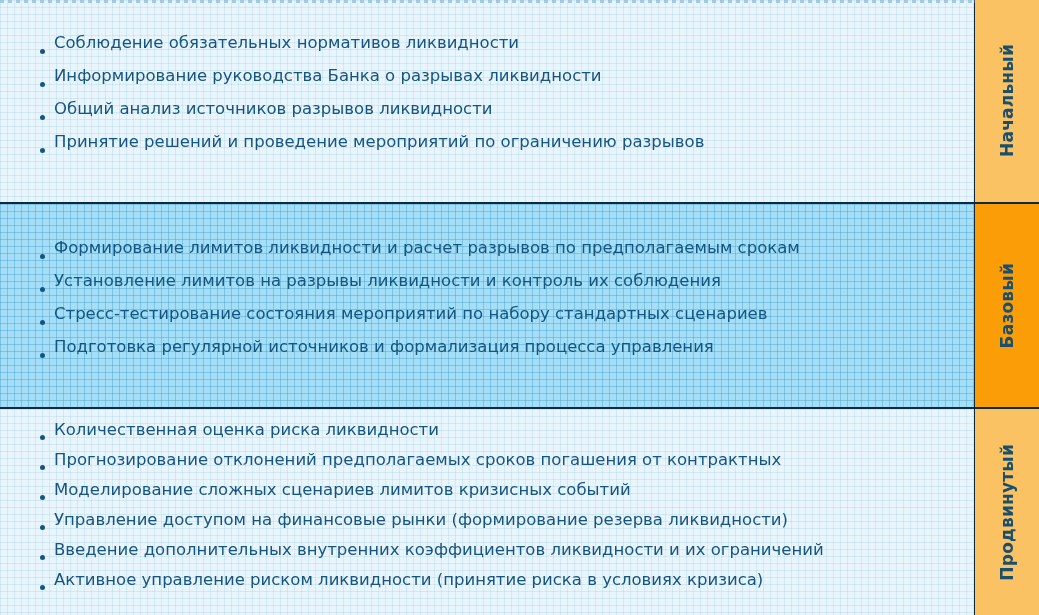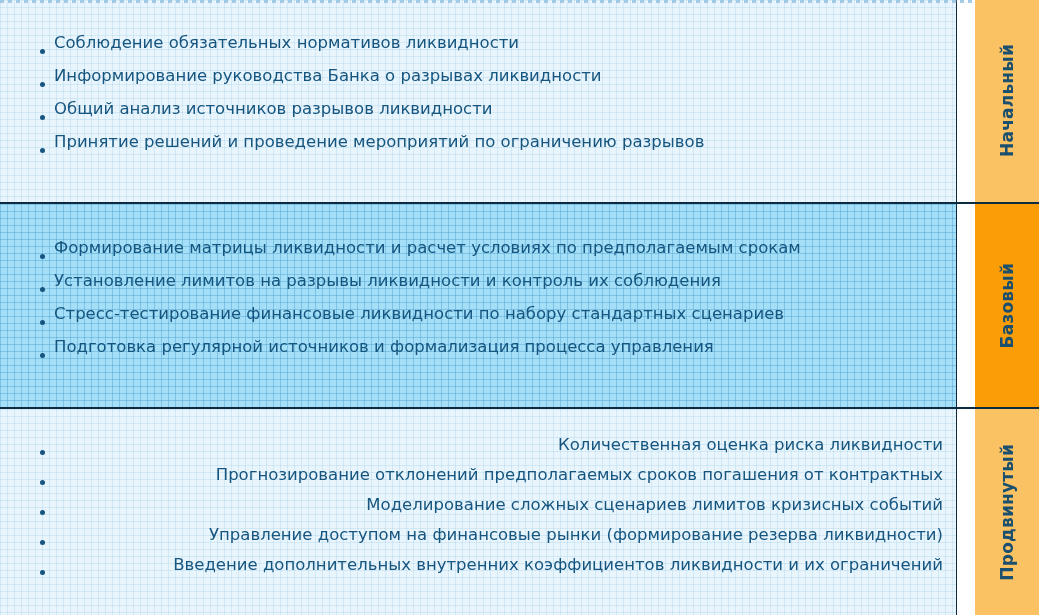--- a/index.html
+++ b/index.html
@@ -24,21 +24,20 @@
     box-sizing: border-box;
   }
 
   
   .level-row {
     position: relative;
     display: flex;
     flex-direction: row;
     box-sizing: border-box;
     overflow: hidden;
-    gap: 18px;
   }
   .level-row.level-initial    { height: 203px; }
   .level-row.level-basic      { height: 205px; }
   .level-row.level-advanced   { height: 207px; }
 
   
   .level-content {
     position: relative;
     flex: 1 1 auto;
     box-sizing: border-box;
@@ -94,21 +93,21 @@
     left: 0;
     top: 50%;
     width: 5px;
     height: 5px;
     margin-top: -2px;
     border-radius: 50%;
     background: #15557f;
   }
   .level-initial  .bullet-item { height: 33px; }
   .level-basic    .bullet-item { height: 33px; }
-  .level-advanced .bullet-item { height: 30px; text-align: right; }
+  .level-advanced .bullet-item { height: 30px; }
 
   
   .level-label {
     position: relative;
     flex: 0 0 64px;
     width: 64px;
     box-sizing: border-box;
     display: flex;
     align-items: center;
     justify-content: center;
@@ -169,41 +168,42 @@
     <div class="level-label tone-amber">
       <span class="level-label-text">Начальный</span>
     </div>
   </div>
 
   <div class="row-sep"></div>
 
   <div class="level-row level-basic">
     <div class="level-content pane-vivid">
       <ul class="bullet-list">
-        <li class="bullet-item">Формирование матрицы ликвидности и расчет условиях по предполагаемым срокам</li>
+        <li class="bullet-item">Формирование лимитов ликвидности и расчет разрывов по предполагаемым срокам</li>
         <li class="bullet-item">Установление лимитов на разрывы ликвидности и контроль их соблюдения</li>
-        <li class="bullet-item">Стресс-тестирование финансовые ликвидности по набору стандартных сценариев</li>
+        <li class="bullet-item">Стресс-тестирование состояния мероприятий по набору стандартных сценариев</li>
         <li class="bullet-item">Подготовка регулярной источников и формализация процесса управления</li>
       </ul>
     </div>
     <div class="level-label tone-orange">
       <span class="level-label-text">Базовый</span>
     </div>
   </div>
 
   <div class="row-sep"></div>
 
   <div class="level-row level-advanced">
     <div class="level-content pane-pale">
       <ul class="bullet-list">
         <li class="bullet-item">Количественная оценка риска ликвидности</li>
         <li class="bullet-item">Прогнозирование отклонений предполагаемых сроков погашения от контрактных</li>
         <li class="bullet-item">Моделирование сложных сценариев лимитов кризисных событий</li>
         <li class="bullet-item">Управление доступом на финансовые рынки (формирование резерва ликвидности)</li>
         <li class="bullet-item">Введение дополнительных внутренних коэффициентов ликвидности и их ограничений</li>
+        <li class="bullet-item">Активное управление риском ликвидности (принятие риска в условиях кризиса)</li>
       </ul>
     </div>
     <div class="level-label tone-amber">
       <span class="level-label-text">Продвинутый</span>
     </div>
   </div>
 
 </div>
 
 </body></html>

